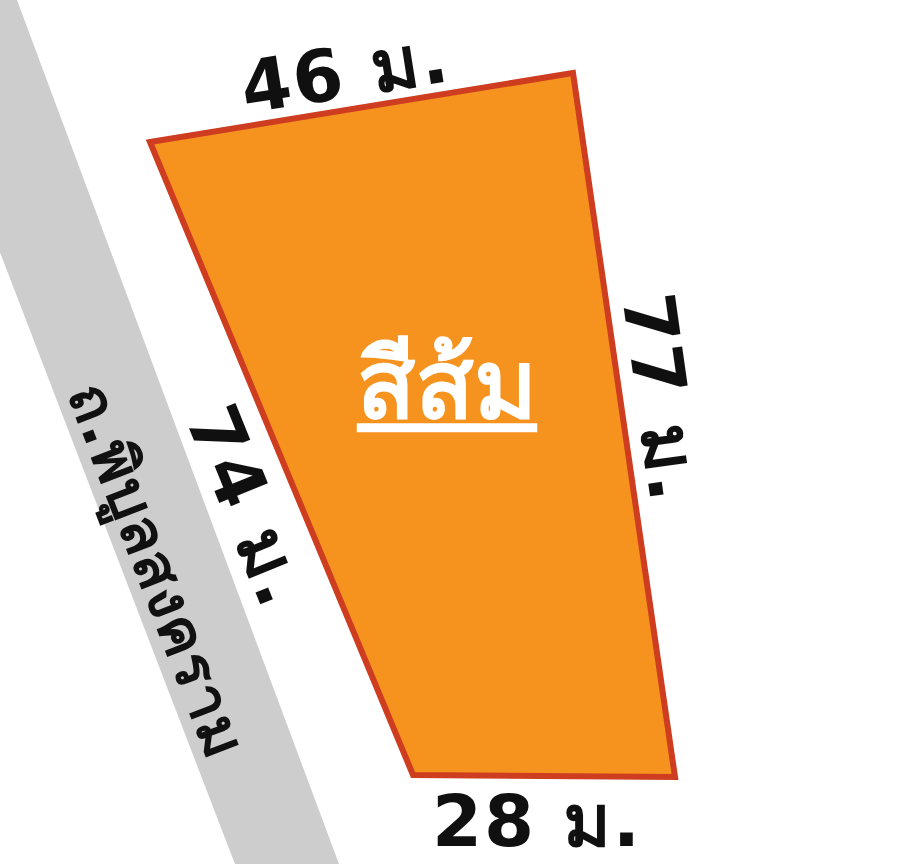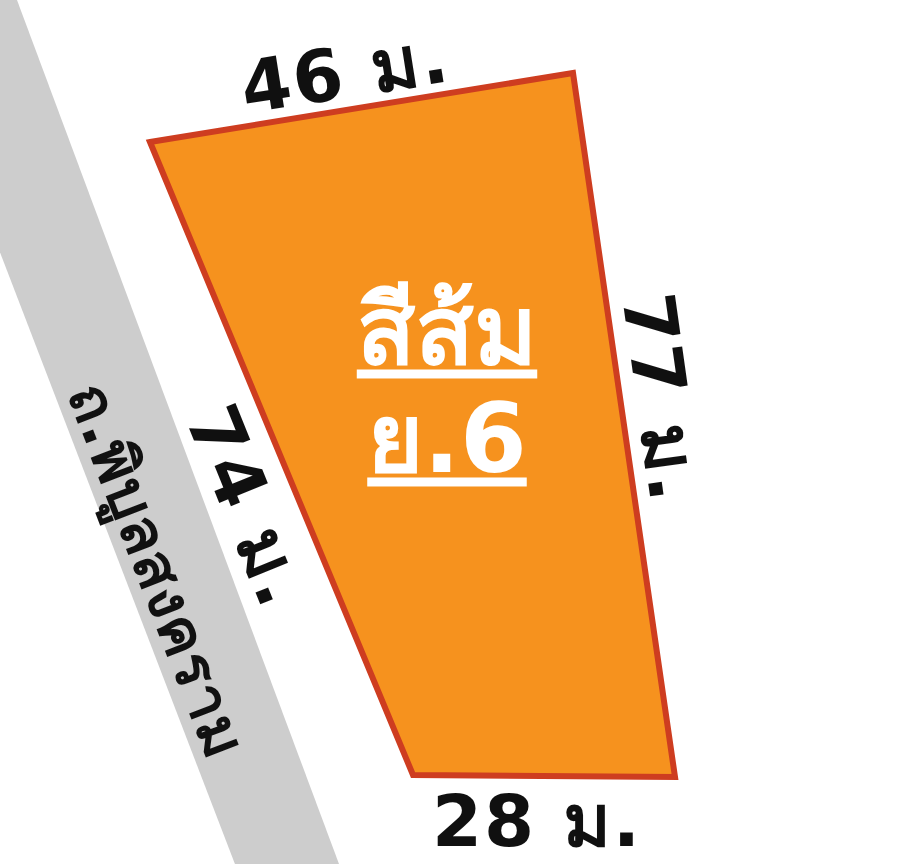--- a/index.html
+++ b/index.html
@@ -75,16 +75,15 @@
   <div class="dim-label dim-right">77 ม.</div>
 
   <div class="dim-label dim-left">74 ม.</div>
 
   <div class="dim-label dim-bottom">28 ม.</div>
 
   <div class="road-name" style="color: rgb(17, 17, 17);">ถ.พิบูลสงคราม</div>
 
   <div class="zone-label" style="color: rgb(255, 255, 255); text-decoration: underline;">
     <div>สีส้ม</div>
-    <div>ย.6</div>
   </div>
 
 </div>
 
 </body></html>

